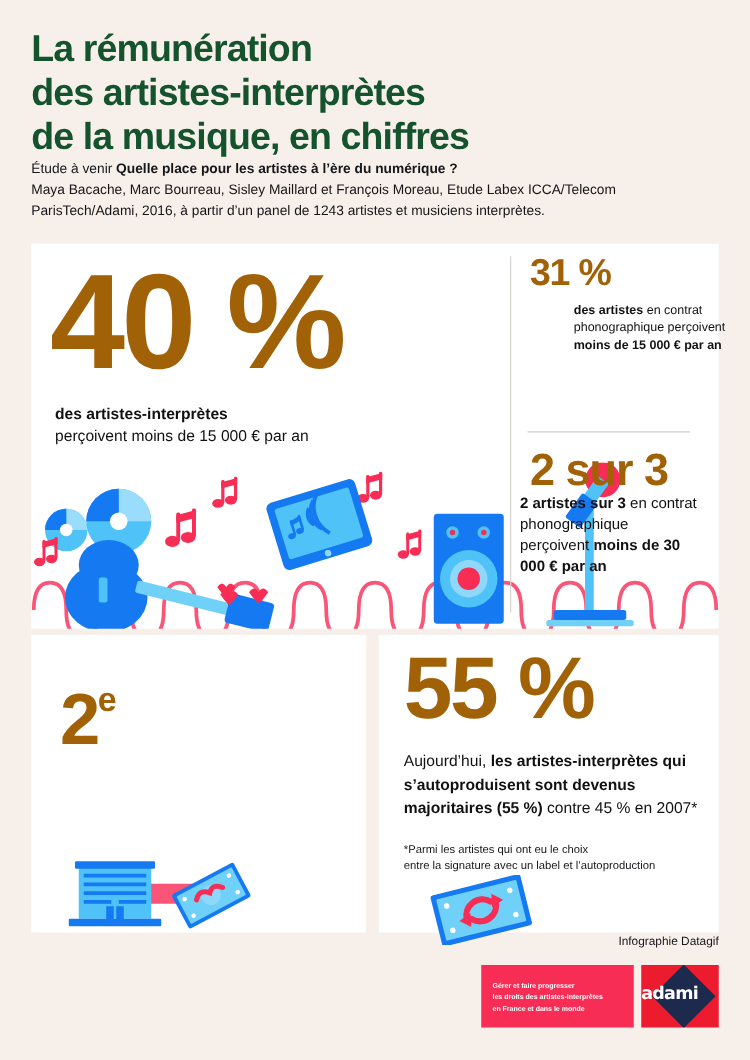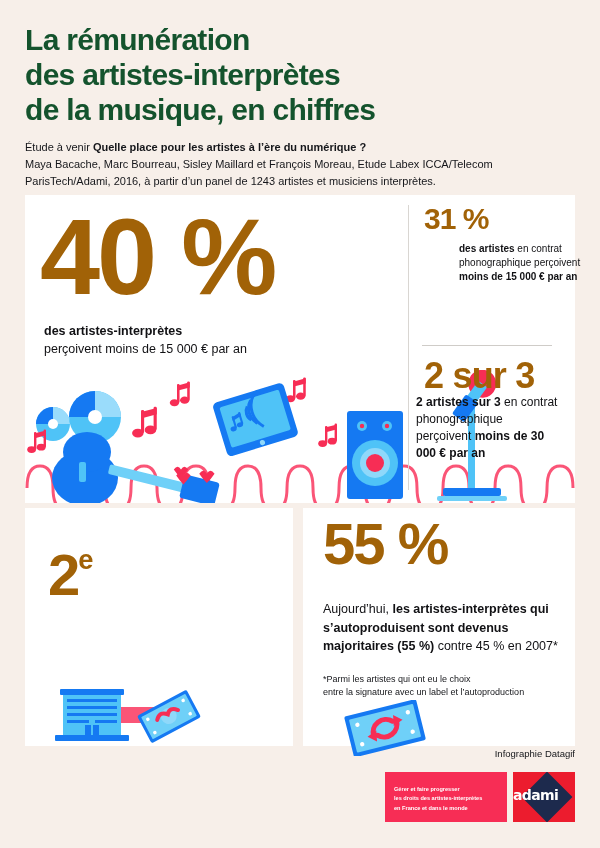--- a/index.html
+++ b/index.html
@@ -26,21 +26,20 @@
   .title {
     font-size: 30px;
     line-height: 1.17;
     font-weight: bold;
     letter-spacing: -0.7px;
     color: #14532d;
     margin: 0;
     white-space: pre-line;
   }
   .subtitle-block {
-    margin-top: 12px;
     font-size: 11px;
     line-height: 1.52;
     color: #15161A;
   }
   .sub-line1 .lead { font-weight: normal; }
   .sub-line1 .strong { font-weight: bold; }
   .sub-line2 { font-weight: normal; }
 
   
   .panel {
@@ -142,21 +141,21 @@
     width: 215px;
     font-size: 12.5px;
     line-height: 1.5;
   }
 
   
   #stat-55 {
     position: absolute;
     left: 323px;
     top: 515px;
-    font-size: 58px;
+    font-size: 70px;
     letter-spacing: -2px;
   }
   #stat-55-desc {
     position: absolute;
     left: 323px;
     top: 600px;
     width: 238px;
     font-size: 12.5px;
     line-height: 1.48;
   }

